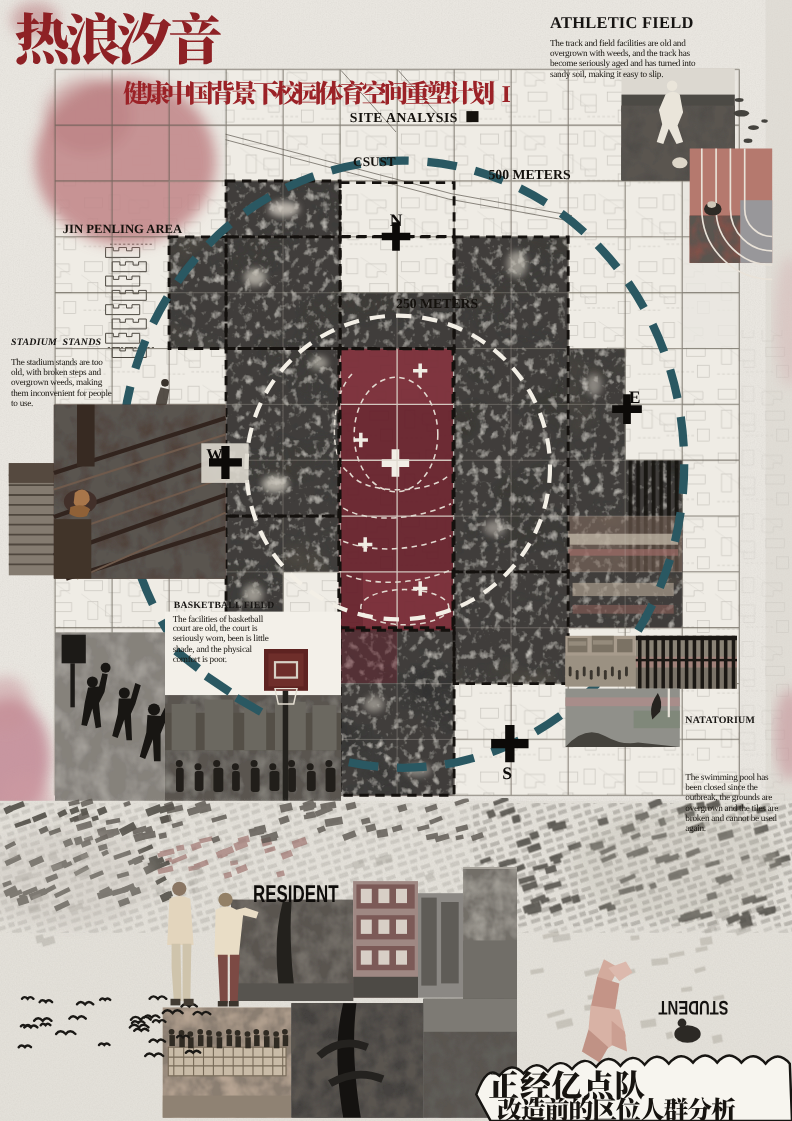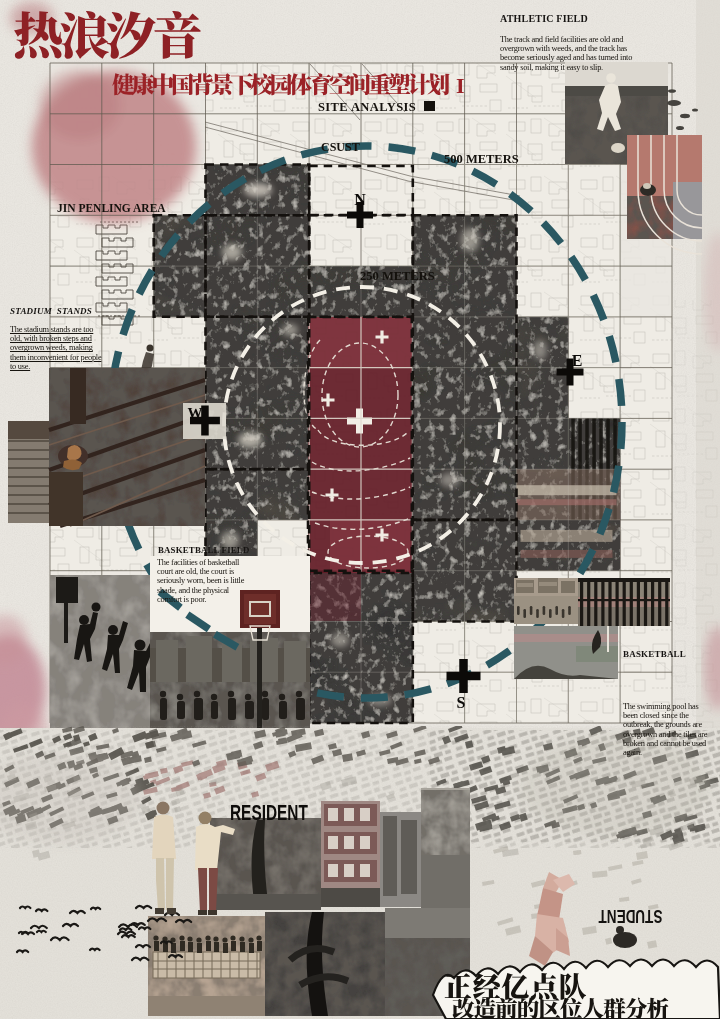--- a/index.html
+++ b/index.html
@@ -1022,30 +1022,30 @@
       <path transform="translate(236.4,0) scale(0.023000,-0.023000)" d="M611 203V175H384V203ZM616 581V553H389V581ZM619 397V369H392V397ZM552 581 609 640 719 555Q716 551 710.0 547.0Q704 543 693 541V158Q693 153 676.0 141.0Q659 129 633.5 119.5Q608 110 583 110H560V581ZM299 630 431 581H430V125Q430 118 401.5 102.5Q373 87 323 87H299V581ZM186 859Q270 853 319.5 830.5Q369 808 391.0 778.5Q413 749 413.0 720.0Q413 691 396.0 670.5Q379 650 351.0 646.0Q323 642 290 662Q281 697 263.5 731.5Q246 766 224.0 797.5Q202 829 179 853ZM273 715Q271 702 262.5 693.5Q254 685 228 681V-49Q228 -55 211.0 -65.5Q194 -76 167.5 -84.5Q141 -93 113 -93H88V732ZM821 764V736H436L427 764ZM759 764 821 835 949 735Q944 729 934.5 723.0Q925 717 909 714V67Q909 21 897.0 -12.0Q885 -45 847.5 -64.5Q810 -84 732 -91Q730 -56 724.5 -31.5Q719 -7 705 8Q692 25 671.5 36.5Q651 48 608 55V68Q608 68 626.0 67.0Q644 66 669.0 64.5Q694 63 716.0 62.0Q738 61 747 61Q760 61 764.5 66.5Q769 72 769 82V764Z"></path>
       <path transform="translate(256.1,0) scale(0.023000,-0.023000)" d="M46 635H745L819 724Q819 724 832.5 714.5Q846 705 867.0 689.5Q888 674 911.5 656.5Q935 639 954 623Q952 615 944.0 611.0Q936 607 925 607H54ZM107 118H708L779 205Q779 205 792.5 195.5Q806 186 826.5 171.0Q847 156 869.5 138.5Q892 121 911 106Q907 90 882 90H115ZM27 -26H744L826 79Q826 79 841.0 67.5Q856 56 879.5 38.0Q903 20 928.0 0.0Q953 -20 974 -38Q970 -54 944 -54H35ZM742 858 861 736Q841 719 791 740Q724 731 640.5 723.5Q557 716 465.5 711.5Q374 707 281.0 705.5Q188 704 101 707L100 722Q182 732 271.5 747.0Q361 762 448.5 780.5Q536 799 612.0 819.0Q688 839 742 858ZM421 743H569V-33H421ZM244 252H753V224H244ZM244 387H753V359H244ZM702 518H692L756 588L888 488Q884 482 874.5 476.0Q865 470 849 467V219Q849 215 828.5 205.5Q808 196 780.0 188.5Q752 181 727 181H702ZM150 518V576L303 518H731V490H295V202Q295 196 276.5 185.0Q258 174 229.5 165.5Q201 157 171 157H150Z"></path>
       <path transform="translate(275.8,0) scale(0.023000,-0.023000)" d="M164 565 192 548V417H199L163 357L45 427Q55 438 70.0 451.0Q85 464 98 468L78 432V565ZM228 602Q226 594 217.5 588.5Q209 583 192 581V506Q190 506 180.0 506.0Q170 506 146.5 506.0Q123 506 78 506V566V626ZM776 782 834 848 958 754Q954 748 944.0 741.5Q934 735 918 732V390Q918 352 907.5 325.0Q897 298 865.0 282.5Q833 267 766 262Q765 288 761.5 307.5Q758 327 750 339Q742 350 728.5 359.5Q715 369 684 374V386Q684 386 694.5 385.5Q705 385 719.5 384.0Q734 383 748.0 382.5Q762 382 769 382Q780 382 783.0 386.5Q786 391 786 399V782ZM515 822Q513 813 504.5 807.0Q496 801 479 800Q452 774 411.0 742.0Q370 710 331 685H320Q328 721 334.0 770.0Q340 819 343 856ZM126 855Q190 846 223.0 826.5Q256 807 266.0 784.0Q276 761 268.5 740.5Q261 720 241.5 708.0Q222 696 197.0 698.0Q172 700 148 722Q152 757 142.5 791.5Q133 826 118 850ZM357 491Q357 447 348.5 403.5Q340 360 312.0 319.5Q284 279 227.5 245.0Q171 211 76 186L69 196Q142 235 177.0 281.0Q212 327 223.5 380.0Q235 433 235 491V695H357ZM566 792V834L718 782H698V611Q698 570 691.0 525.0Q684 480 661.0 435.5Q638 391 591.0 351.5Q544 312 464 282L458 291Q507 336 530.0 389.0Q553 442 559.5 498.5Q566 555 566 611V782ZM455 445V417H133V445ZM857 504V476H635V504ZM858 643V615H636V643ZM856 782V754H634V782ZM547 606Q546 598 540.0 592.0Q534 586 518 584V385Q518 381 503.0 375.0Q488 369 466.0 364.5Q444 360 422 360H401V619ZM461 767Q461 767 479.5 753.5Q498 740 524.0 720.5Q550 701 571 683Q567 667 543 667H33L25 695H401ZM856 75Q856 75 868.5 65.0Q881 55 900.5 39.5Q920 24 941.5 6.0Q963 -12 981 -27Q977 -43 953 -43H30L22 -15H786ZM780 246Q780 246 792.5 236.5Q805 227 824.5 211.5Q844 196 865.0 178.5Q886 161 903 146Q899 130 875 130H120L112 158H713ZM602 269Q601 259 594.5 252.5Q588 246 570 243V-31H425V283Z"></path>
       <path transform="translate(295.5,0) scale(0.023000,-0.023000)" d="M856 581Q856 581 869.5 570.0Q883 559 903.5 542.0Q924 525 947.0 505.5Q970 486 988 469Q984 453 959 453H376L368 481H782ZM767 831Q766 821 759.0 813.5Q752 806 730 803V-40Q730 -47 711.5 -59.5Q693 -72 665.5 -81.5Q638 -91 610 -91H582V849ZM137 91Q167 101 218.5 119.5Q270 138 335.0 162.5Q400 187 468 214L471 205Q450 181 415.0 143.5Q380 106 333.0 60.5Q286 15 228 -35ZM275 553 309 532V101L186 48L252 102Q266 59 262.0 26.5Q258 -6 245.5 -28.0Q233 -50 218 -60L116 87Q151 109 161.0 121.0Q171 133 171 151V553ZM173 576 236 638 349 544Q344 538 333.0 532.5Q322 527 299 525L309 535V496H171V576ZM121 844Q205 843 256.0 824.0Q307 805 330.0 777.5Q353 750 354.0 721.5Q355 693 339.0 672.0Q323 651 294.5 645.0Q266 639 232 658Q221 691 201.0 723.5Q181 756 158.5 786.0Q136 816 114 838ZM268 576V548H36L27 576Z"></path>
       <path transform="translate(315.2,0) scale(0.023000,-0.023000)" d="M128 854 304 837Q303 827 295.5 819.0Q288 811 268 808Q266 711 271.5 612.5Q277 514 296.5 422.0Q316 330 354.0 250.5Q392 171 456 112Q466 100 473.5 100.0Q481 100 489 113Q503 133 523.5 170.0Q544 207 560 240L570 238L542 58Q571 4 575.5 -27.0Q580 -58 564 -71Q542 -89 515.0 -90.5Q488 -92 460.0 -81.5Q432 -71 408.0 -54.5Q384 -38 368 -20Q289 64 241.5 163.5Q194 263 169.5 374.5Q145 486 136.5 607.0Q128 728 128 854ZM387 544 553 484Q549 474 540.5 469.5Q532 465 512 466Q461 327 393.0 226.0Q325 125 234.0 54.5Q143 -16 22 -66L15 -52Q108 12 178.5 95.5Q249 179 300.5 289.0Q352 399 387 544ZM306 812Q373 816 412.0 803.5Q451 791 468.0 770.0Q485 749 484.5 726.5Q484 704 469.5 687.5Q455 671 431.0 666.5Q407 662 379 678Q374 702 361.0 725.5Q348 749 332.0 770.5Q316 792 299 806ZM592 772 761 757Q760 747 752.0 739.0Q744 731 724 728V185Q724 180 707.5 171.5Q691 163 666.5 156.0Q642 149 616 149H592ZM789 842 970 825Q969 814 960.5 807.0Q952 800 933 797V68Q933 20 921.0 -14.0Q909 -48 871.0 -68.0Q833 -88 754 -95Q751 -60 746.0 -34.5Q741 -9 727 7Q714 24 694.0 36.0Q674 48 633 55V68Q633 68 650.0 67.0Q667 66 691.5 64.5Q716 63 737.5 62.0Q759 61 768 61Q780 61 784.5 65.5Q789 70 789 78ZM21 539 391 581 451 676Q451 676 472.5 662.5Q494 649 524.0 629.5Q554 610 578 592Q575 575 552 572L31 513Z"></path>
     </g>
 
 <text x="456" y="93" font-family="Liberation Serif" font-weight="bold" font-size="22" fill="#9b2227">I</text>
 </svg>
 
-<div class="abs head" style="left:500px;top:13px;font-size:10px;font-family:Liberation Serif, serif;">ATHLETIC FIELD</div>
+<div class="abs head" style="left:500px;top:13px;font-size:15px;font-family:Liberation Serif, serif;">ATHLETIC FIELD</div>
 
 <div class="abs para" style="left:500px;top:35px;width:148px;">The track and field facilities are old and overgrown with weeds, and the track has become seriously aged and has turned into sandy soil, making it easy to slip.</div>
 
 <div class="abs head" style="left:10px;top:306px;font-size:9px;font-style:italic;">STADIUM&nbsp; STANDS</div>
 
-<div class="abs para" style="left:10px;top:325px;width:96px;text-decoration:underline;">The stadium stands are too old, with broken steps and overgrown weeds, making them inconvenient for people to use.</div>
+<div class="abs para" style="left:10px;top:325px;width:96px;">The stadium stands are too old, with broken steps and overgrown weeds, making them inconvenient for people to use.</div>
 
 <div class="abs head" style="left:158px;top:545px;font-size:8.8px;">BASKETBALL FIELD</div>
 
 <div class="abs para" style="left:157px;top:558px;width:88px;">The facilities of basketball court are old, the court is seriously worn, been is little shade, and the physical comfort is poor.</div>
 
-<div class="abs head" style="left:623px;top:649px;font-size:9px;">BASKETBALL</div>
+<div class="abs head" style="left:623px;top:649px;font-size:9px;">NATATORIUM</div>
 
 <div class="abs para" style="left:623px;top:702px;width:90px;">The swimming pool has been closed since the outbreak, the grounds are overgrown and the tiles are broken and cannot be used again.</div>
 
 <div class="abs" style="left:230px;top:800px;font-family:'Liberation Sans',sans-serif;font-weight:bold;font-size:22px;color:#0e0c0a;letter-spacing:0px;transform:scaleX(0.7);transform-origin:left top;">RESIDENT</div>
 
 <div class="abs" style="left:588px;top:905px;font-family:'Liberation Sans',sans-serif;font-weight:bold;font-size:18px;color:#141210;transform:rotate(180deg) scaleX(0.75);transform-origin:center;">STUDENT</div>
 </body></html>

